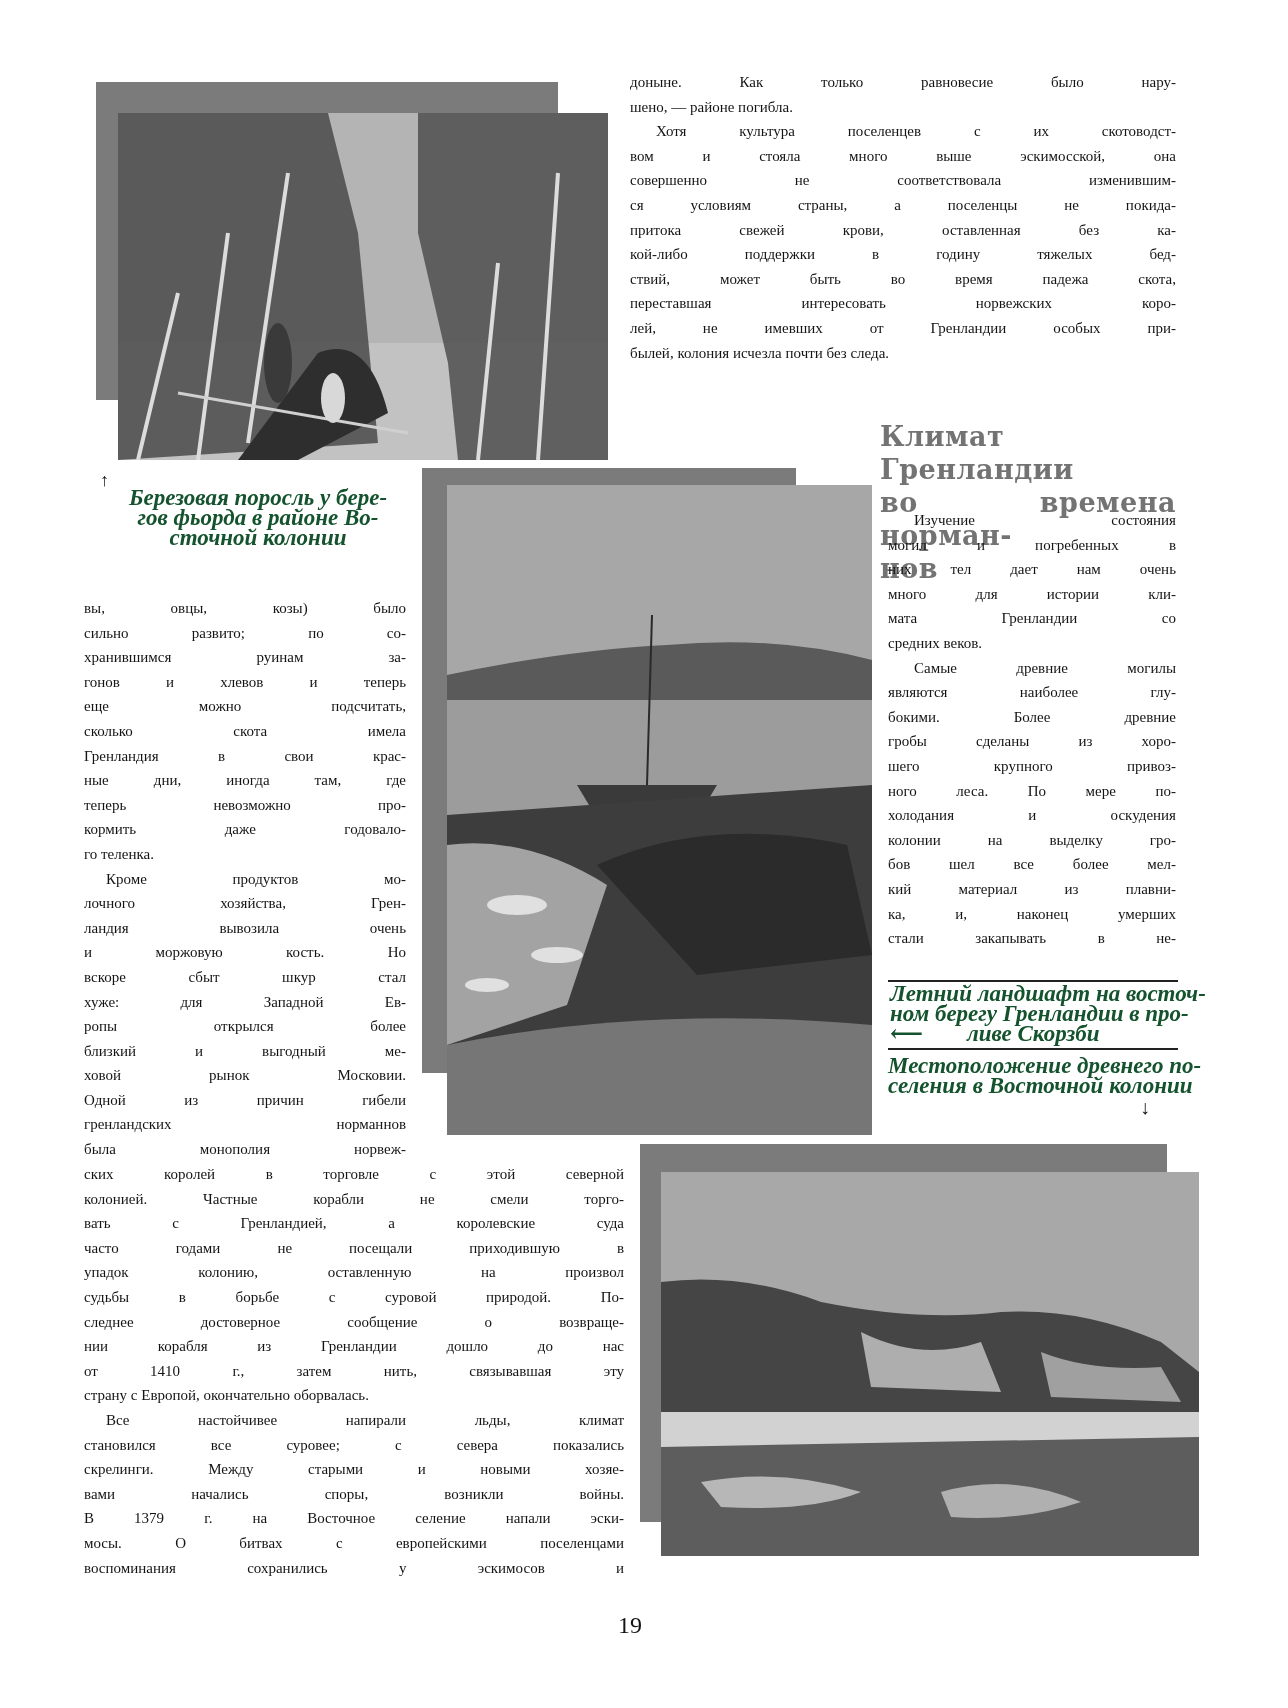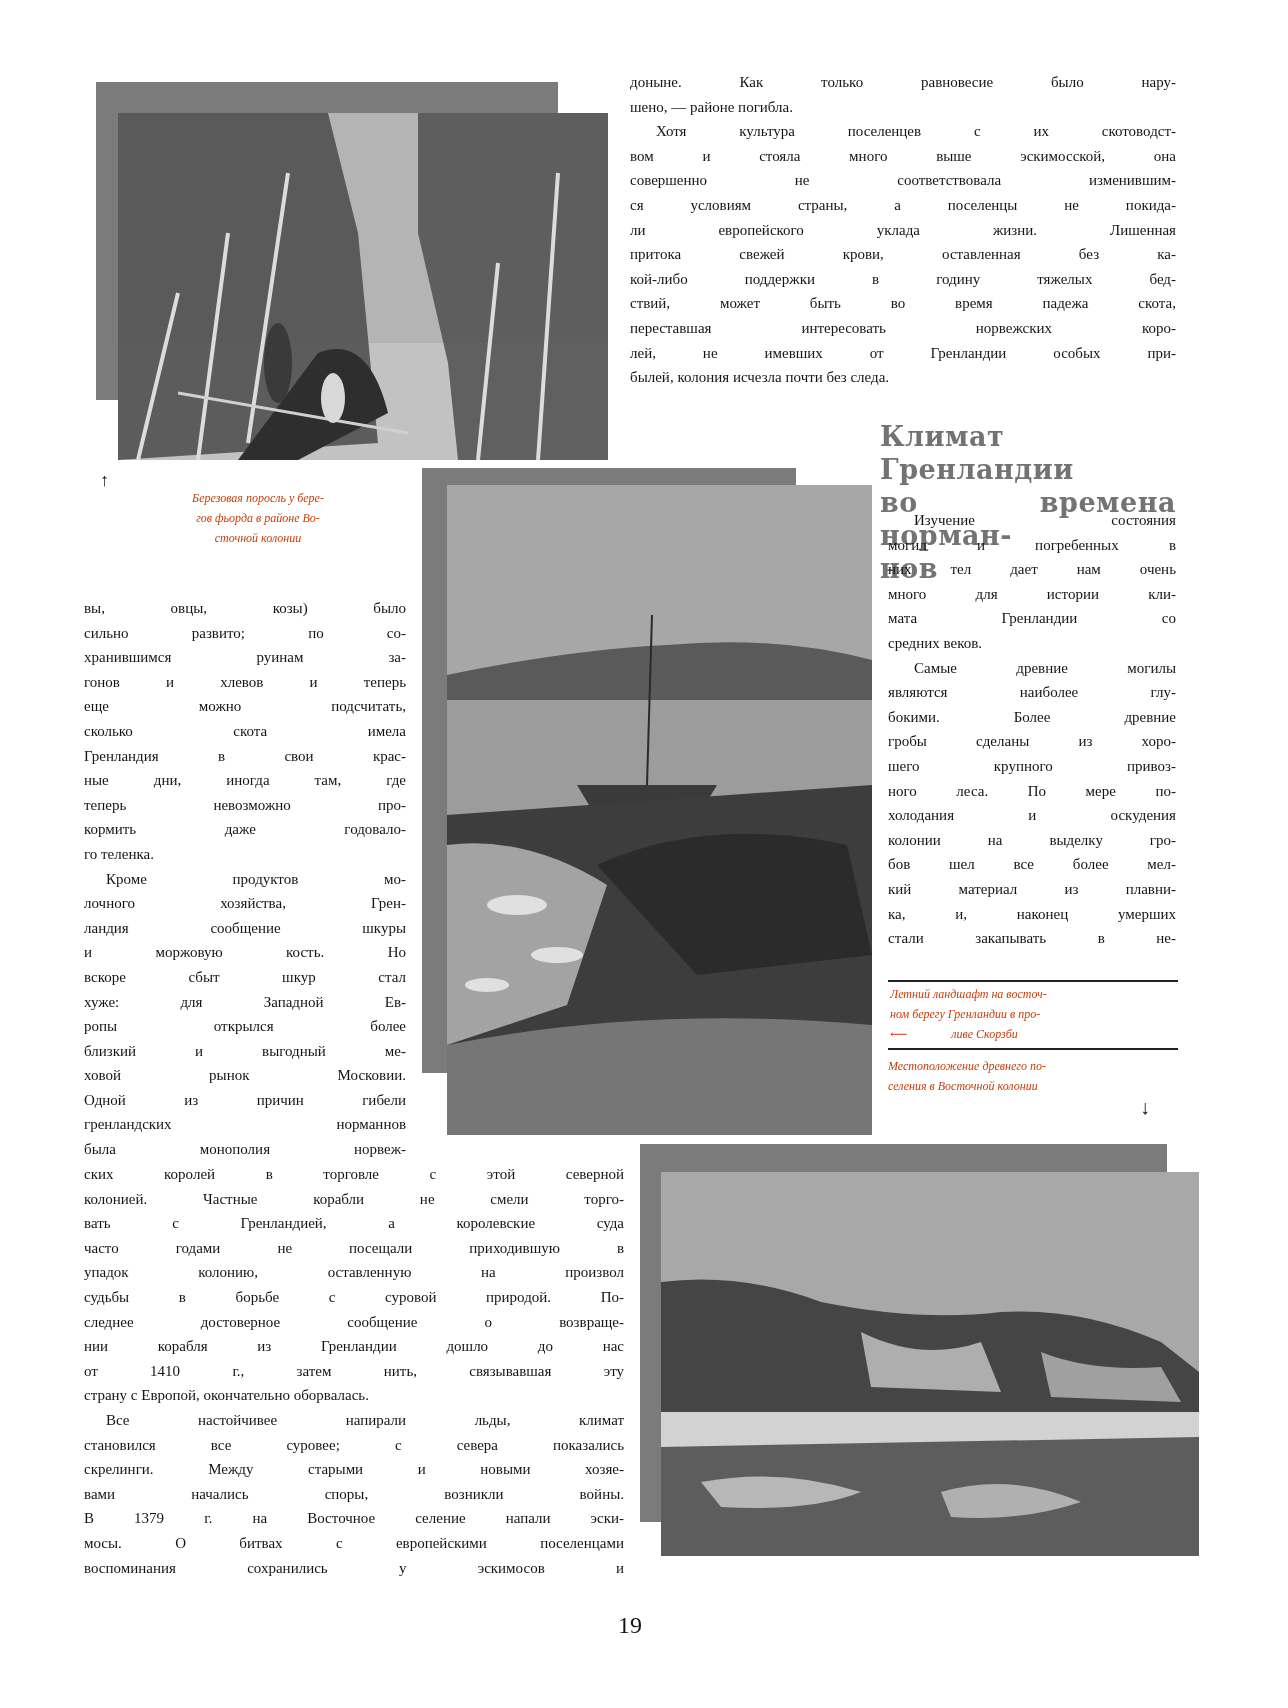--- a/index.html
+++ b/index.html
@@ -5,21 +5,21 @@
   html, body { margin:0; padding:0; background:#ffffff; }
   body { width:1288px; height:1708px; position:relative; overflow:hidden;
          font-family:"Liberation Serif","DejaVu Serif",serif; color:#141414; }
   .abs { position:absolute; }
   .txt { font-size:15px; line-height:24.6px; text-align:justify; text-align-last:auto; white-space:nowrap; }
   .txt .ln { display:block; white-space:nowrap; }
   .ln.j { text-align:justify; text-align-last:justify; }
   .heading { font-family:"DejaVu Serif","Liberation Serif",serif; font-weight:bold; font-size:27px; line-height:33px; letter-spacing:0.5px; color:#737373; }
   .heading .ln { display:block; text-align:justify; text-align-last:justify; }
   .heading .ln.last { text-align-last:left; }
-  .cap { font-style:italic; font-weight:normal; font-size:12px; line-height:20px; color:#c2410c; }
+  .cap { font-style:italic; font-weight:bold; font-size:23px; line-height:20px; color:#14532d; }
   .cap .ln { display:block; white-space:nowrap; }
   .panel { background:#7b7b7b; }
   .photo { overflow:hidden; }
   .photo svg { display:block; width:100%; height:100%; }
   .rule { height:2px; background:#222; }
   .pageno { font-weight:normal; font-size:24px; }
 </style>
 </head>
 <body>
 
@@ -44,21 +44,20 @@
   <span class="ln">сточной колонии</span>
 </div>
 
 <div class="abs txt" style="left:630px;top:70px;width:546px;">
   <span class="ln j">доныне. Как только равновесие было нару-</span>
   <span class="ln">шено, — районе погибла.</span>
   <span class="ln j" style="padding-left:26px;">Хотя культура поселенцев с их скотоводст-</span>
   <span class="ln j">вом и стояла много выше эскимосской, она</span>
   <span class="ln j">совершенно не соответствовала изменившим-</span>
   <span class="ln j">ся условиям страны, а поселенцы не покида-</span>
-  <span class="ln j">ли европейского уклада жизни. Лишенная</span>
   <span class="ln j">притока свежей крови, оставленная без ка-</span>
   <span class="ln j">кой-либо поддержки в годину тяжелых бед-</span>
   <span class="ln j">ствий, может быть во время падежа скота,</span>
   <span class="ln j">переставшая интересовать норвежских коро-</span>
   <span class="ln j">лей, не имевших от Гренландии особых при-</span>
   <span class="ln">былей, колония исчезла почти без следа.</span>
 </div>
 
 <div class="abs panel" style="left:422px;top:468px;width:374px;height:605px;"></div>
 <div class="abs photo" style="left:447px;top:485px;width:425px;height:650px;">
@@ -125,21 +124,21 @@
   <span class="ln j">гонов и хлевов и теперь</span>
   <span class="ln j">еще можно подсчитать,</span>
   <span class="ln j">сколько скота имела</span>
   <span class="ln j">Гренландия в свои крас-</span>
   <span class="ln j">ные дни, иногда там, где</span>
   <span class="ln j">теперь невозможно про-</span>
   <span class="ln j">кормить даже годовало-</span>
   <span class="ln">го теленка.</span>
   <span class="ln j" style="padding-left:22px;">Кроме продуктов мо-</span>
   <span class="ln j">лочного хозяйства, Грен-</span>
-  <span class="ln j">ландия сообщение шкуры</span>
+  <span class="ln j">ландия вывозила очень</span>
   <span class="ln j">и моржовую кость. Но</span>
   <span class="ln j">вскоре сбыт шкур стал</span>
   <span class="ln j">хуже: для Западной Ев-</span>
   <span class="ln j">ропы открылся более</span>
   <span class="ln j">близкий и выгодный ме-</span>
   <span class="ln j">ховой рынок Московии.</span>
   <span class="ln j">Одной из причин гибели</span>
   <span class="ln j">гренландских норманнов</span>
   <span class="ln j">была монополия норвеж-</span>
 </div>

